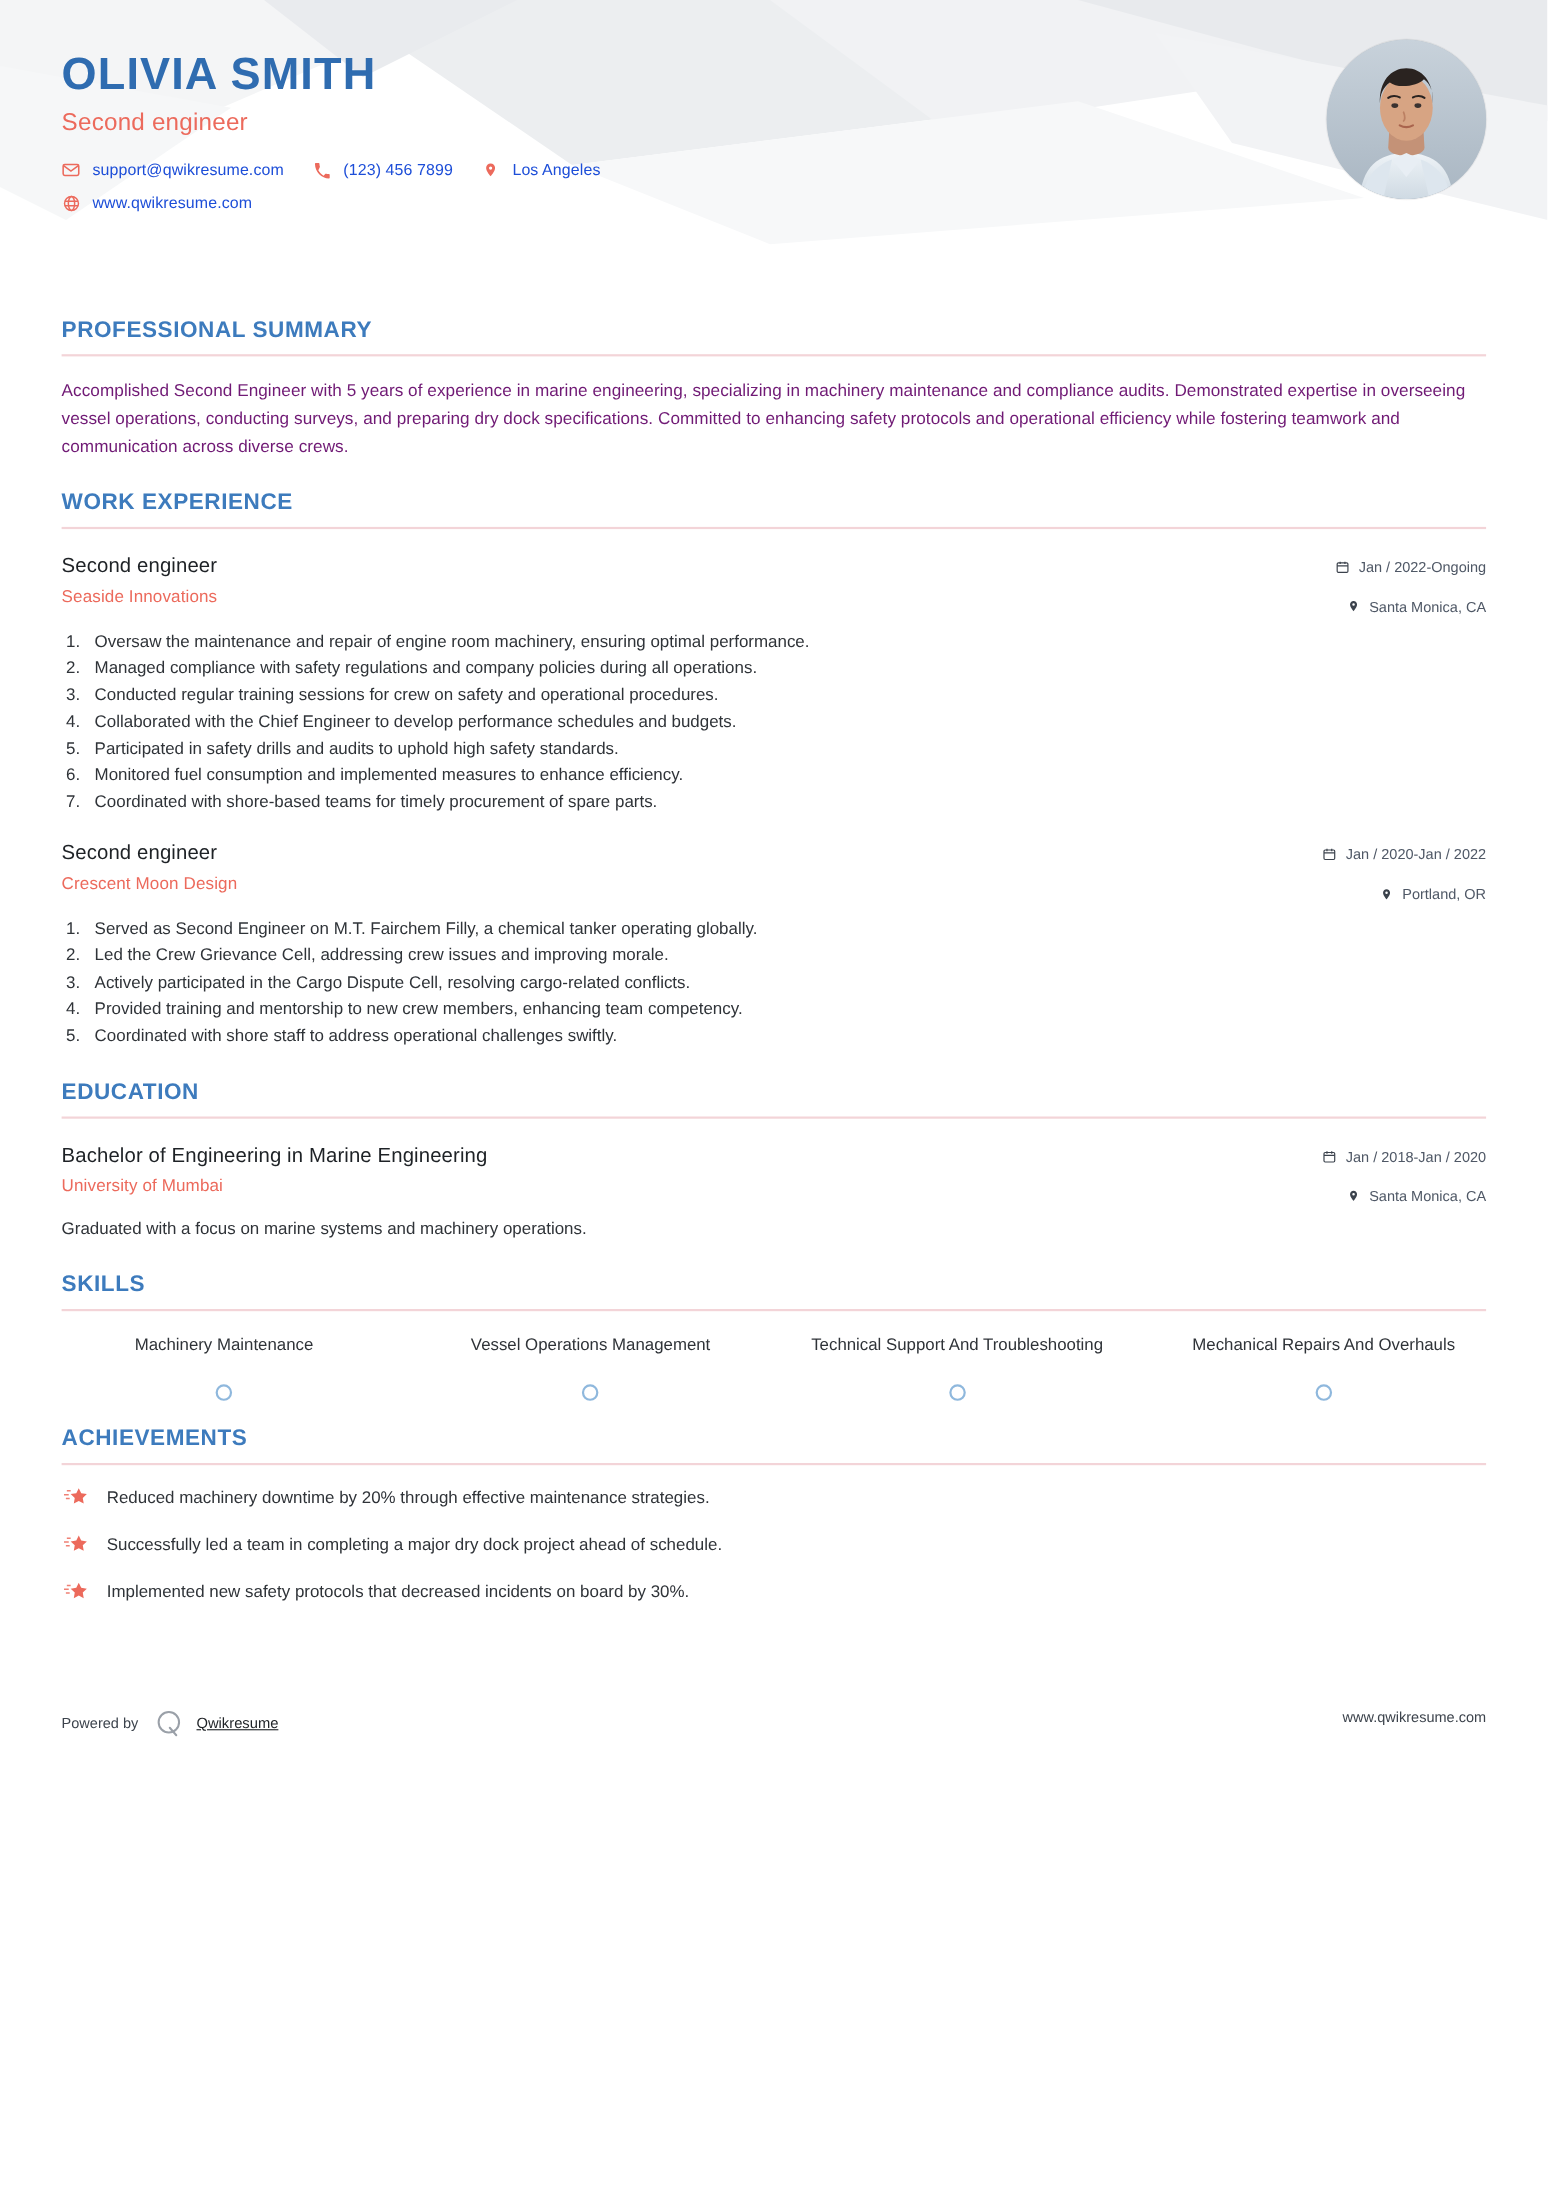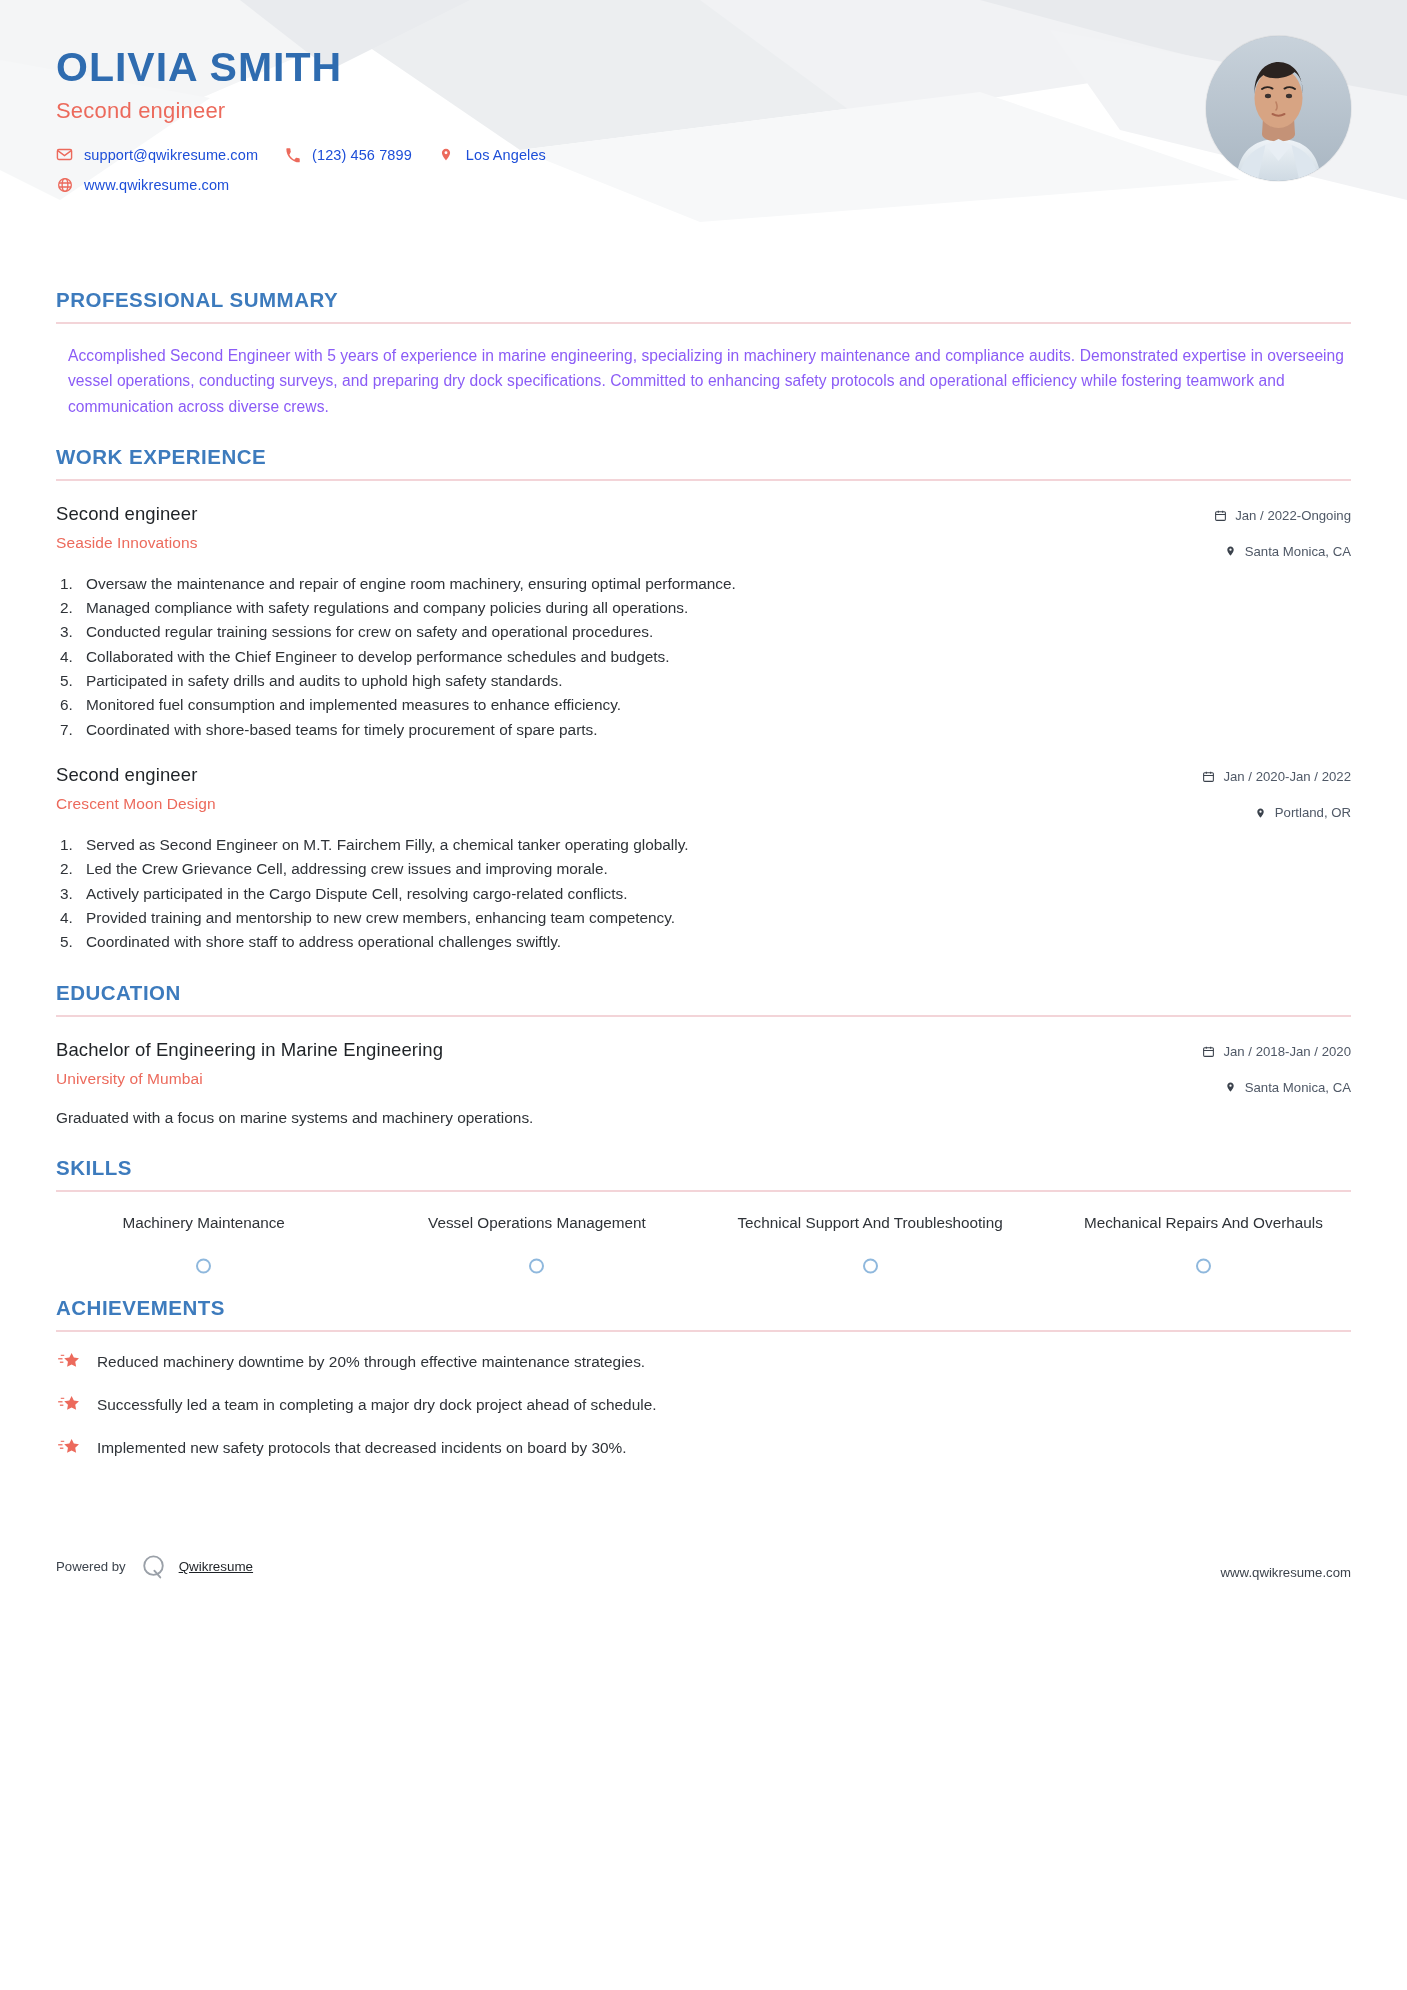--- a/index.html
+++ b/index.html
@@ -103,23 +103,22 @@
   .section-rule {
     height: 2px;
     background: #f3d4d8;
     margin-top: 10px;
   }
 
   .summary-text {
     margin-top: 19px;
     font-size: 15.6px;
     line-height: 1.62;
-    color: #8b5cf6;
+    color: #701a75;
     letter-spacing: .05px;
-    margin-left: 12px;
   }
 
   
   .entry { margin-top: 22px; }
   .entry-head {
     display: flex;
     justify-content: space-between;
     align-items: flex-start;
   }
   .entry-left { flex: 1 1 auto; min-width: 0; }
@@ -257,21 +256,21 @@
     line-height: 1.5;
   }
 
   
   .footer {
     position: absolute;
     left: 56px;
     right: 56px;
     bottom: 52px;
     display: flex;
-    align-items: flex-end;
+    align-items: flex-start;
     justify-content: space-between;
   }
   .footer-left {
     display: flex;
     align-items: center;
   }
   .powered {
     font-size: 13.2px;
     color: #3c434c;
     margin-right: 14px;

